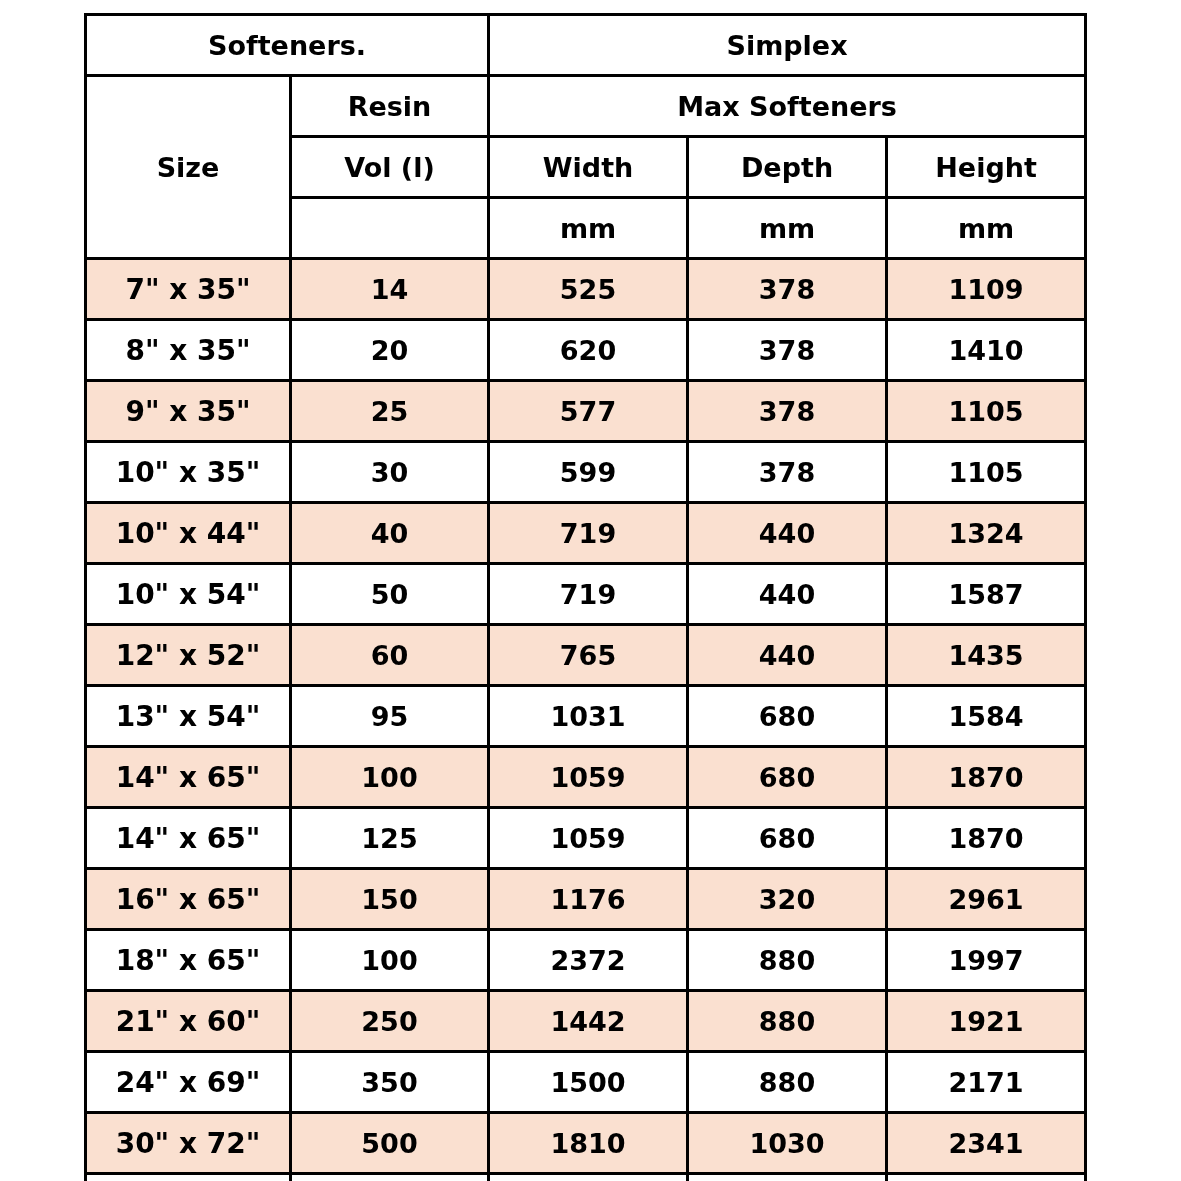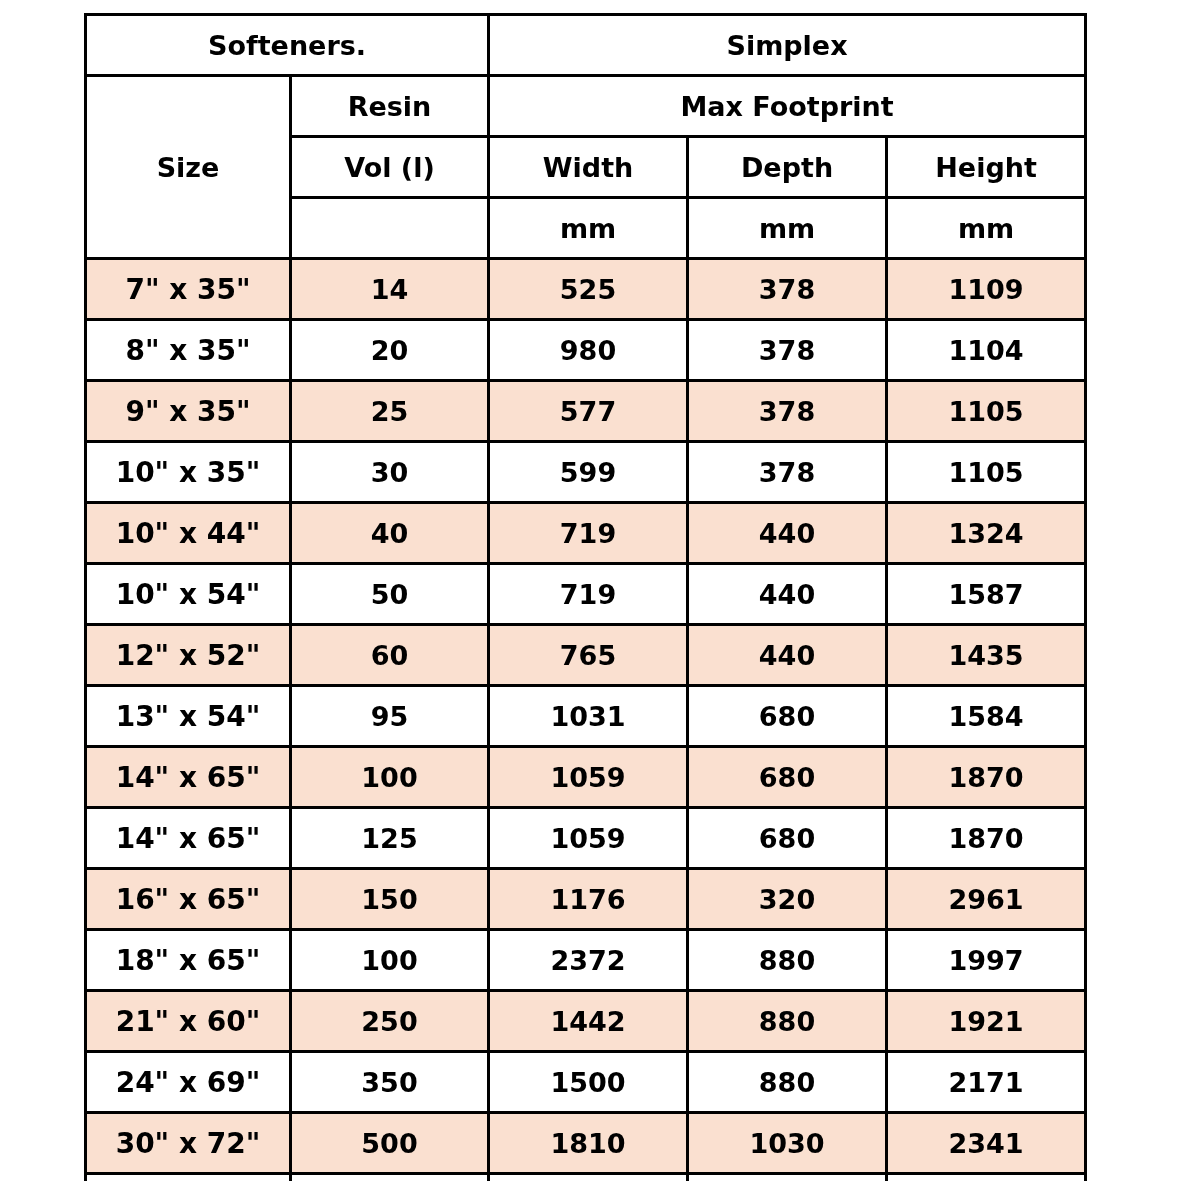--- a/index.html
+++ b/index.html
@@ -99,21 +99,21 @@
       <col class="c-height">
     </colgroup>
     <tbody>
       <tr>
         <td class="title-cell" colspan="2">Softeners.</td>
         <td class="simplex-cell" colspan="3">Simplex</td>
       </tr>
       <tr>
         <td class="hdr" rowspan="3">Size</td>
         <td class="hdr">Resin</td>
-        <td class="maxfoot-cell" colspan="3">Max Footprint</td>
+        <td class="maxfoot-cell" colspan="3">Max Softeners</td>
       </tr>
       <tr>
         <td class="hdr-sub">Vol (l)</td>
         <td class="hdr">Width</td>
         <td class="hdr">Depth</td>
         <td class="hdr">Height</td>
       </tr>
       <tr>
         <td class="blank-cell"></td>
         <td class="hdr-sub">mm</td>
@@ -124,23 +124,23 @@
       <tr class="shaded">
         <td class="data size-col nowrap">7" x 35"</td>
         <td class="data">14</td>
         <td class="data">525</td>
         <td class="data">378</td>
         <td class="data">1109</td>
       </tr>
       <tr class="plain">
         <td class="data size-col nowrap">8" x 35"</td>
         <td class="data">20</td>
-        <td class="data">980</td>
-        <td class="data">378</td>
-        <td class="data">1104</td>
+        <td class="data">620</td>
+        <td class="data">378</td>
+        <td class="data">1410</td>
       </tr>
       <tr class="shaded">
         <td class="data size-col nowrap">9" x 35"</td>
         <td class="data">25</td>
         <td class="data">577</td>
         <td class="data">378</td>
         <td class="data">1105</td>
       </tr>
       <tr class="plain">
         <td class="data size-col nowrap">10" x 35"</td>

